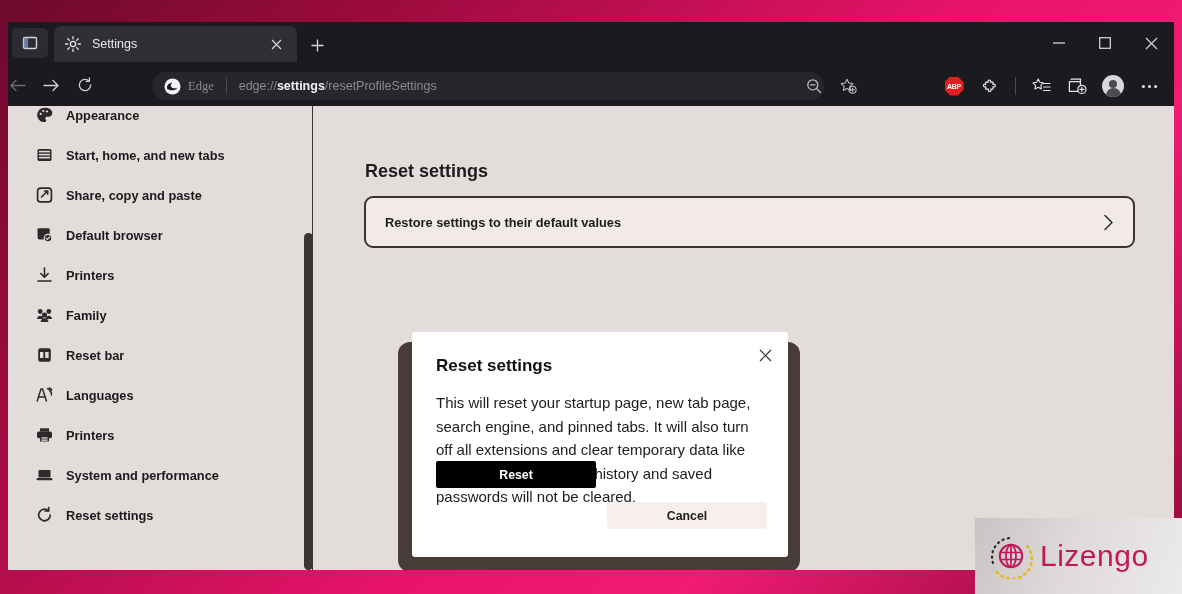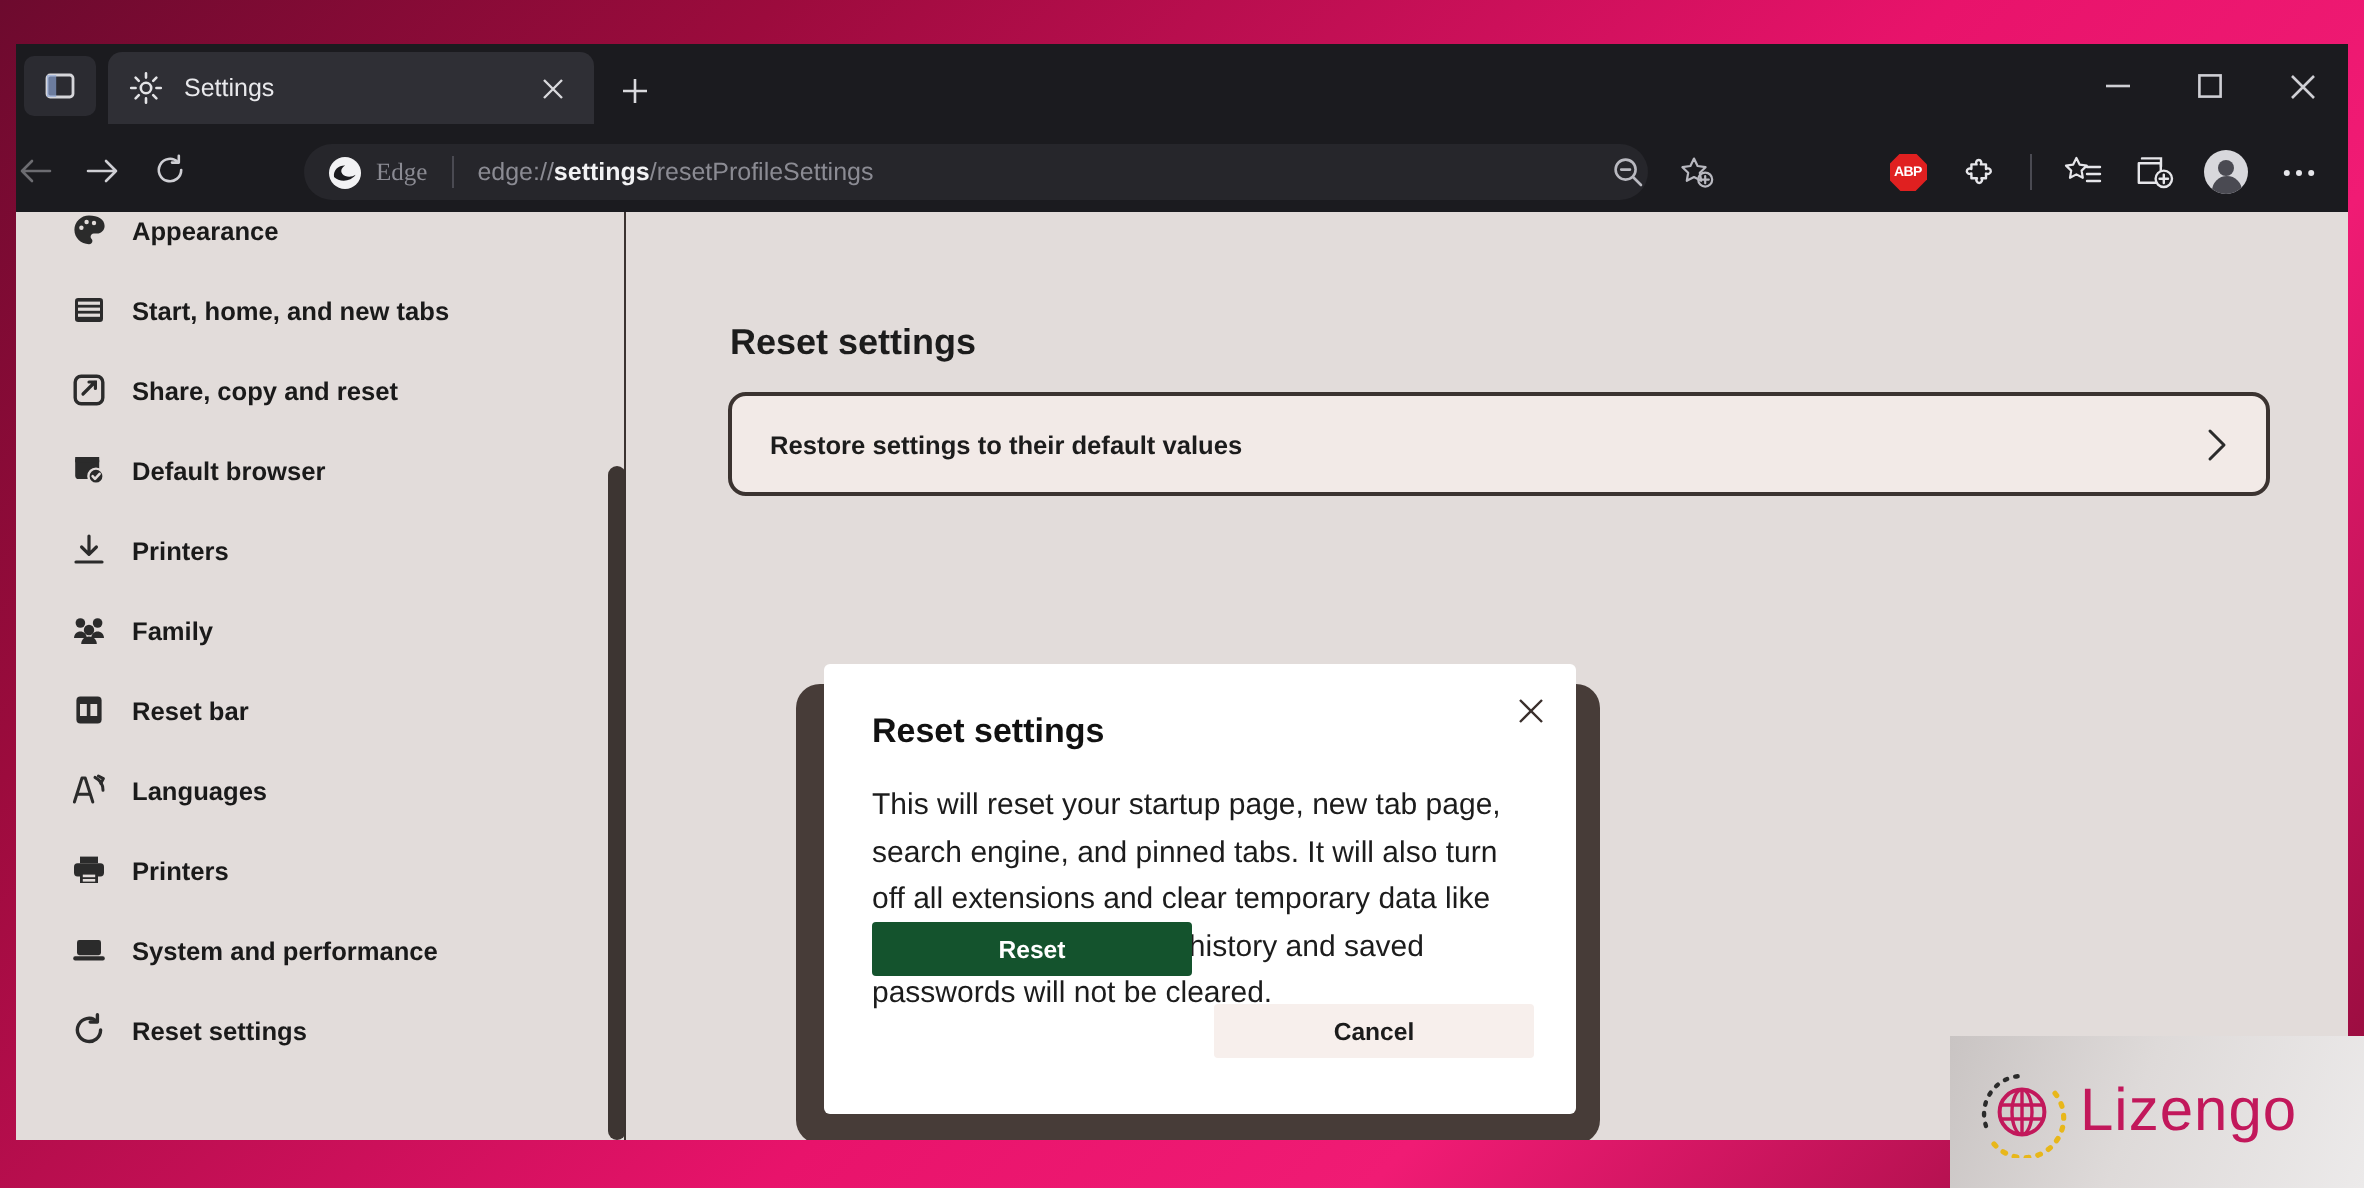--- a/index.html
+++ b/index.html
@@ -146,21 +146,21 @@
     position:absolute; right:10px; top:10px; width:26px; height:26px;
     display:flex; align-items:center; justify-content:center;
   }
   .dlg-title { font-size:17px; font-weight:700; color:#111; margin-bottom:15px; }
   .dlg-body { font-size:15px; line-height:1.57; color:#1c1c1c; }
   .dlg-actions { position:absolute; left:24px; bottom:28px; display:flex; gap:11px; }
   .btn {
     width:160px; height:27px; border:none; border-radius:2px;
     font-family:inherit; font-size:12.3px; font-weight:700; cursor:pointer;
   }
-  .btn-primary { background:#14532d; color:#fff; }
+  .btn-primary { background:#000000; color:#fff; }
   .btn-secondary { background:#f7efec; color:#1c1c1c;margin-top:41px; }
 
   
   .watermark {
     position:absolute; right:0; bottom:0; width:207px; height:76px;
     background:linear-gradient(110deg,#c9c4c3 0%,#dedad9 45%,#eceaea 100%);
     display:flex; align-items:center; padding-left:14px; gap:5px;
   }
   .wm-globe { position:relative; width:46px; height:46px; flex:0 0 auto; }
   .wm-text { font-size:30px; color:#c2185b; letter-spacing:.5px; font-weight:400; }
@@ -336,21 +336,21 @@
           <span>Start, home, and new tabs</span>
         </div>
 
         <div class="side-item">
           <span class="side-ico">
             <svg width="17" height="17" viewBox="0 0 17 17">
                 <rect x="1.6" y="1.6" width="13.8" height="13.8" rx="3" fill="none" stroke="#2b2b2b" stroke-width="1.7"></rect>
                 <path d="M5.5 10.5l6-6M8.5 4.5h3.2v3.2" fill="none" stroke="#2b2b2b" stroke-width="1.6" stroke-linecap="round"></path>
               </svg>
           </span>
-          <span>Share, copy and reset</span>
+          <span>Share, copy and paste</span>
         </div>
 
 
         <div class="side-item">
           <span class="side-ico">
             <svg width="17" height="17" viewBox="0 0 17 17">
                 <rect x="1.6" y="2" width="12" height="11" rx="1.8" fill="#2b2b2b"></rect>
                 <rect x="1.6" y="2" width="12" height="2.6" fill="#2b2b2b"></rect>
                 <circle cx="12" cy="11.6" r="3.8" fill="#2b2b2b" stroke="#e2dcda" stroke-width="1.2"></circle>
                 <path d="M10.3 11.6l1.2 1.3 2.3-2.5" fill="none" stroke="#e2dcda" stroke-width="1.3" stroke-linecap="round" stroke-linejoin="round"></path>

